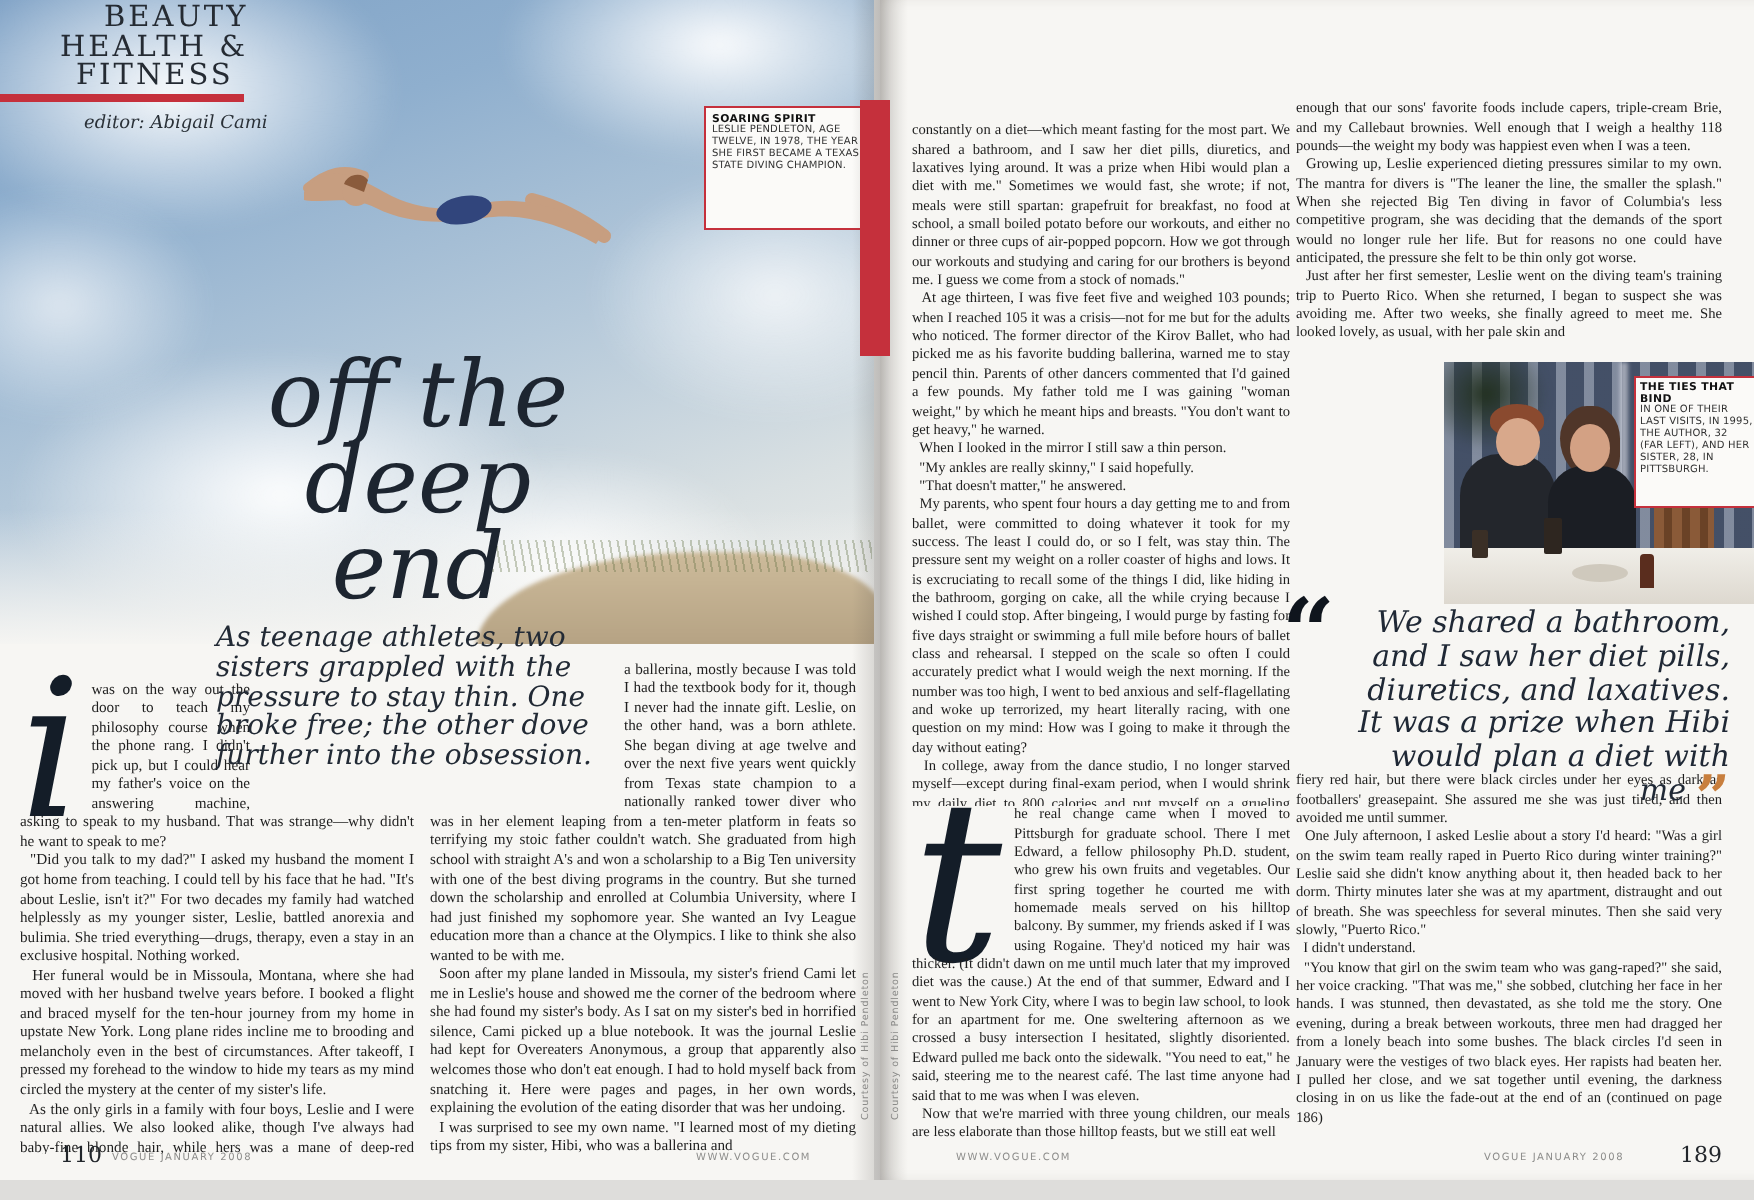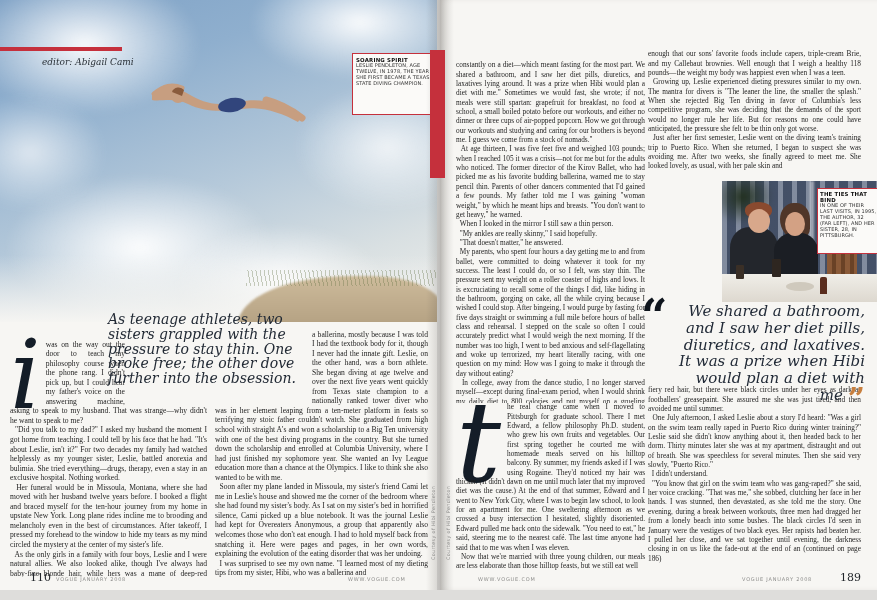--- a/index.html
+++ b/index.html
@@ -136,28 +136,37 @@
       <svg class="diver" viewBox="0 0 160 58" xmlns="http://www.w3.org/2000/svg">
         <path d="M6,28 C16,20 24,18 34,22" stroke="#c79e80" stroke-width="5" fill="none" stroke-linecap="round"></path>
         <path d="M118,34 C134,38 146,46 154,52" stroke="#c79e80" stroke-width="7" fill="none" stroke-linecap="round"></path>
         <path d="M4,30 C14,14 30,22 44,30 C60,39 76,40 92,36 C112,31 134,38 154,50 L150,56 C132,46 112,40 94,43 C74,46 56,46 40,38 C26,31 12,36 4,34 Z" fill="#c79e80"></path>
         <ellipse cx="84" cy="39" rx="14" ry="7" fill="#31457c" transform="rotate(-10 84 39)"></ellipse>
         <circle cx="30" cy="30" r="7" fill="#c79e80"></circle>
         <path d="M24,26 a7,7 0 0 1 12,-2 l-2,6 z" fill="#8a5b3c"></path>
       </svg>
     </div>
 
+    <div class="section-header">
+      <span class="sh1">BEAUTY</span>
+      <span class="sh2">HEALTH &amp;</span>
+      <span class="sh3">FITNESS</span>
+    </div>
     <div class="red-rule" style="background:#c5303c;"></div>
     <div class="editor-line">editor: Abigail Cami</div>
 
     <div class="caption-box cap-left">
       <span class="cap-title">SOARING SPIRIT</span>
       <span class="cap-body">LESLIE PENDLETON, AGE TWELVE, IN 1978, THE YEAR SHE FIRST BECAME A TEXAS STATE DIVING CHAMPION.</span>
     </div>
 
+    <div class="headline">
+      <span>off the</span>
+      <span>deep end</span>
+    </div>
 
     <div class="deck">
       <span>As teenage athletes, two sisters grappled with the pressure to stay thin. One broke free; the other dove further into the obsession.</span>
     </div>
 
     <div class="textcol col-l col1">
       <span class="dc dc1">i</span><span class="spR"></span><span>was on the way out the door to teach my philosophy course when the phone rang. I didn't pick up, but I could hear my father's voice on the answering machine, asking to speak to my husband. That was strange—why didn't he want to speak to me?
 &nbsp;&nbsp;"Did you talk to my dad?" I asked my husband the moment I got home from teaching. I could tell by his face that he had. "It's about Leslie, isn't it?" For two decades my family had watched helplessly as my younger sister, Leslie, battled anorexia and bulimia. She tried everything—drugs, therapy, even a stay in an exclusive hospital. Nothing worked.
 &nbsp;&nbsp;Her funeral would be in Missoula, Montana, where she had moved with her husband twelve years before. I booked a flight and braced myself for the ten-hour journey from my home in upstate New York. Long plane rides incline me to brooding and melancholy even in the best of circumstances. After takeoff, I pressed my forehead to the window to hide my tears as my mind circled the mystery at the center of my sister's life.
 &nbsp;&nbsp;As the only girls in a family with four boys, Leslie and I were natural allies. We also looked alike, though I've always had baby-fine blonde hair, while hers was a mane of deep-red waves. That and her electric smile made her the beauty of the family. Our parents encouraged us to be athletes as well as scholars. I became</span>

